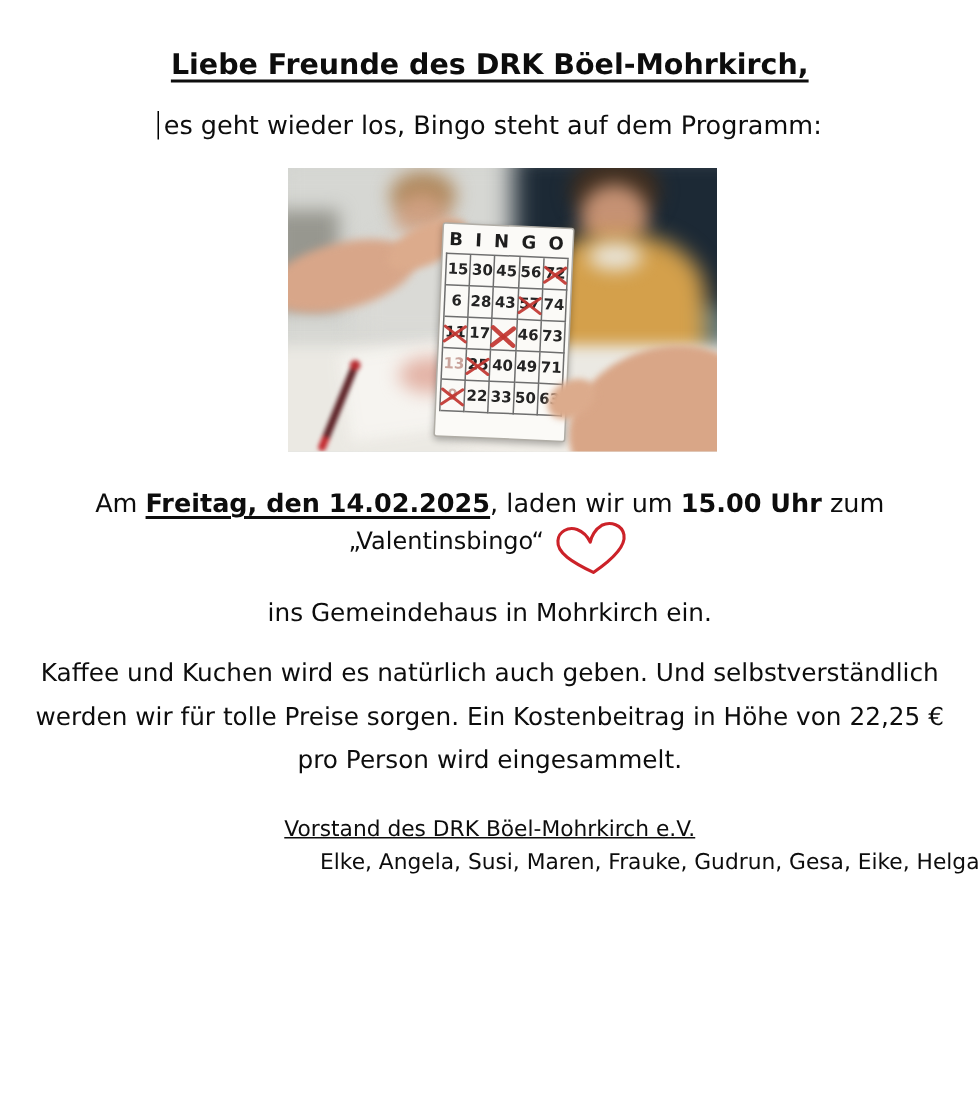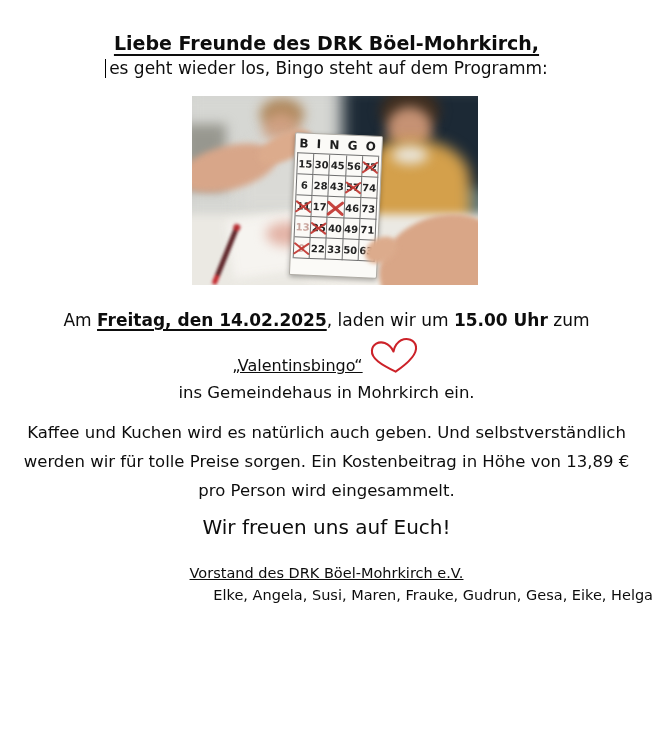--- a/index.html
+++ b/index.html
@@ -2,21 +2,21 @@
 <html><head>
 <meta charset="utf-8">
 <style>
   * { margin:0; padding:0; box-sizing:border-box; }
   body { background:#ffffff; font-family:"DejaVu Sans", sans-serif; color:#0d0d0d; }
   .page { position:relative; width:653px; height:730px; background:#ffffff; overflow:hidden;
           padding-top:30px; text-align:center; }
 
   .title { font-size:19px; font-weight:bold; line-height:26px;
            text-decoration:underline; text-underline-offset:4px; text-decoration-thickness:2px; }
-  .intro { font-size:17px; line-height:24px; }
+  .intro { font-size:17px; line-height:24px; margin-top:16px; }
   .text-cursor { display:inline-block; width:1px; height:19px; background:#000;
                  vertical-align:-4px; margin-right:3px; }
 
   
   .photo { position:relative; width:286px; height:189px; margin:16px 0 0 192px;
            overflow:hidden; background:#c9ccc8; text-align:left; }
   .photo .layer { position:absolute; }
   .bg-kitchen { left:-10px; top:-10px; width:185px; height:140px; background:#d6d7d3; filter:blur(9px); }
   .bg-dark    { left:150px; top:-12px; width:160px; height:118px; background:#1c2935; filter:blur(8px); }
   .bg-teal    { left:248px; top:92px;  width:45px;  height:65px;  background:#57737a; filter:blur(7px); }
@@ -65,21 +65,21 @@
   .cell.free::before, .cell.free::after { height:3px; width:140%; left:-20%; }
   .cell.free::before { transform:rotate(40deg); }
   .cell.free::after  { transform:rotate(-40deg); }
   .card-footer { height:16px; }
 
   
   .date-line { font-size:17px; line-height:26px; margin-top:22px; }
   .date-line .u-bold { font-weight:bold; text-decoration:underline;
                        text-underline-offset:3px; text-decoration-thickness:2px; }
   .date-line .bold { font-weight:bold; }
-  .valentins-row { margin-top:2px; height:40px; display:flex; align-items:flex-end; justify-content:center;text-decoration:underline; }
+  .valentins-row { margin-top:2px; height:40px; display:flex; align-items:flex-start; justify-content:center; }
   .valentins-row .quote-text { font-size:16px; }
   .heart-icon-svg { width:52px; height:38px; margin-left:6px; margin-top:-4px; transform:rotate(-6deg); }
   .gemeinde-line { font-size:16.5px; line-height:24px; margin-top:6px;text-align:center; }
   .body-block { width:612px; margin:13px auto 0 auto; font-size:16.5px; line-height:29px; }
   .registration { font-weight:bold; }
   .farewell { font-size:20px; line-height:28px; margin-top:8px; }
   .signature-1 { font-size:14.5px; line-height:20px; margin-top:22px;text-decoration:underline; }
   .signature-2 { font-size:14.5px; line-height:20px; margin-top:2px;text-align:right; }
 </style>
 </head>
@@ -156,20 +156,19 @@
   <div class="valentins-row">
     <span class="quote-text">„Valentinsbingo“</span>
     <svg class="heart-icon-svg" viewBox="0 0 100 72" fill="none">
       <path stroke-width="4" stroke-linecap="round" stroke-linejoin="round" d="M48 66 C22 50 4 36 7 21 C9 9 22 4 33 9 C41 13 46 21 48 27 C50 20 56 11 65 7 C77 3 91 9 92 22 C93 37 74 52 48 66 Z" stroke="#cc2229"></path>
     </svg>
   </div>
 
   <div class="gemeinde-line">ins Gemeindehaus in Mohrkirch ein.</div>
 
   <div class="body-block">
-    <div class="paragraph">Kaffee und Kuchen wird es natürlich auch geben. Und selbstverständlich werden wir für tolle Preise sorgen. Ein Kostenbeitrag in Höhe von 13,89 € pro Person wird eingesammelt.</div>
+    <div class="paragraph">Kaffee und Kuchen wird es natürlich auch geben. Und selbstverständlich werden wir für tolle Preise sorgen. Ein Kostenbeitrag in Höhe von 22,25 € pro Person wird eingesammelt.</div>
   </div>
 
-  <div class="farewell">Wir freuen uns auf Euch!</div>
   <div class="signature-1">Vorstand des DRK Böel-Mohrkirch e.V.</div>
   <div class="signature-2">Elke, Angela, Susi, Maren, Frauke, Gudrun, Gesa, Eike, Helga</div>
 
 </div>
 
 </body></html>

